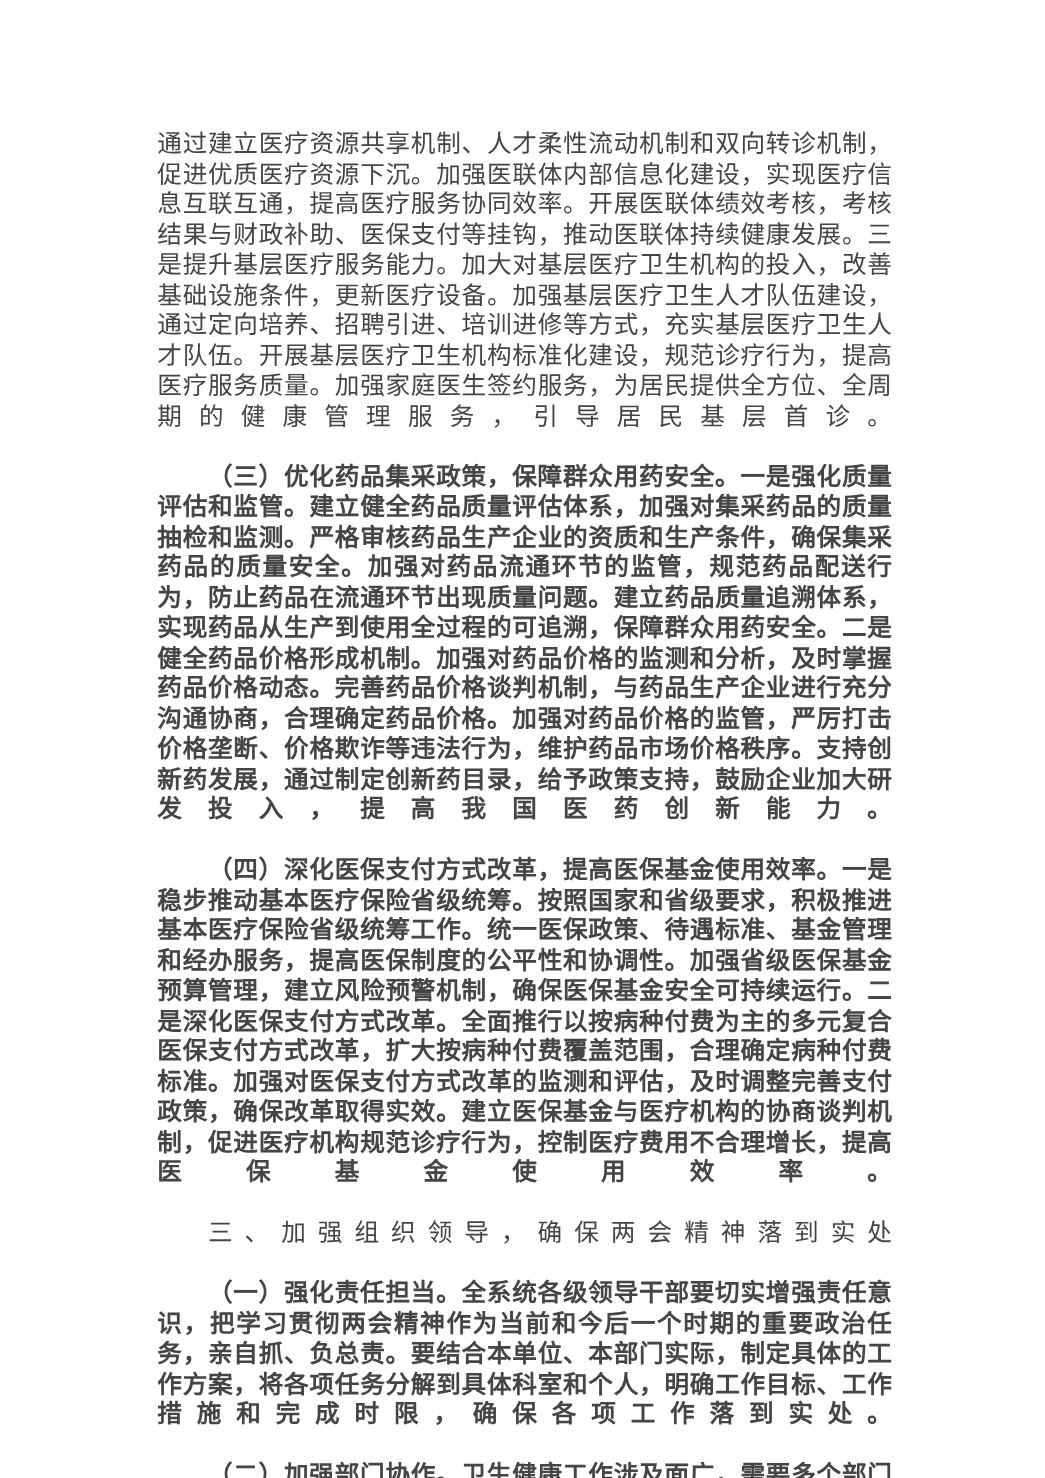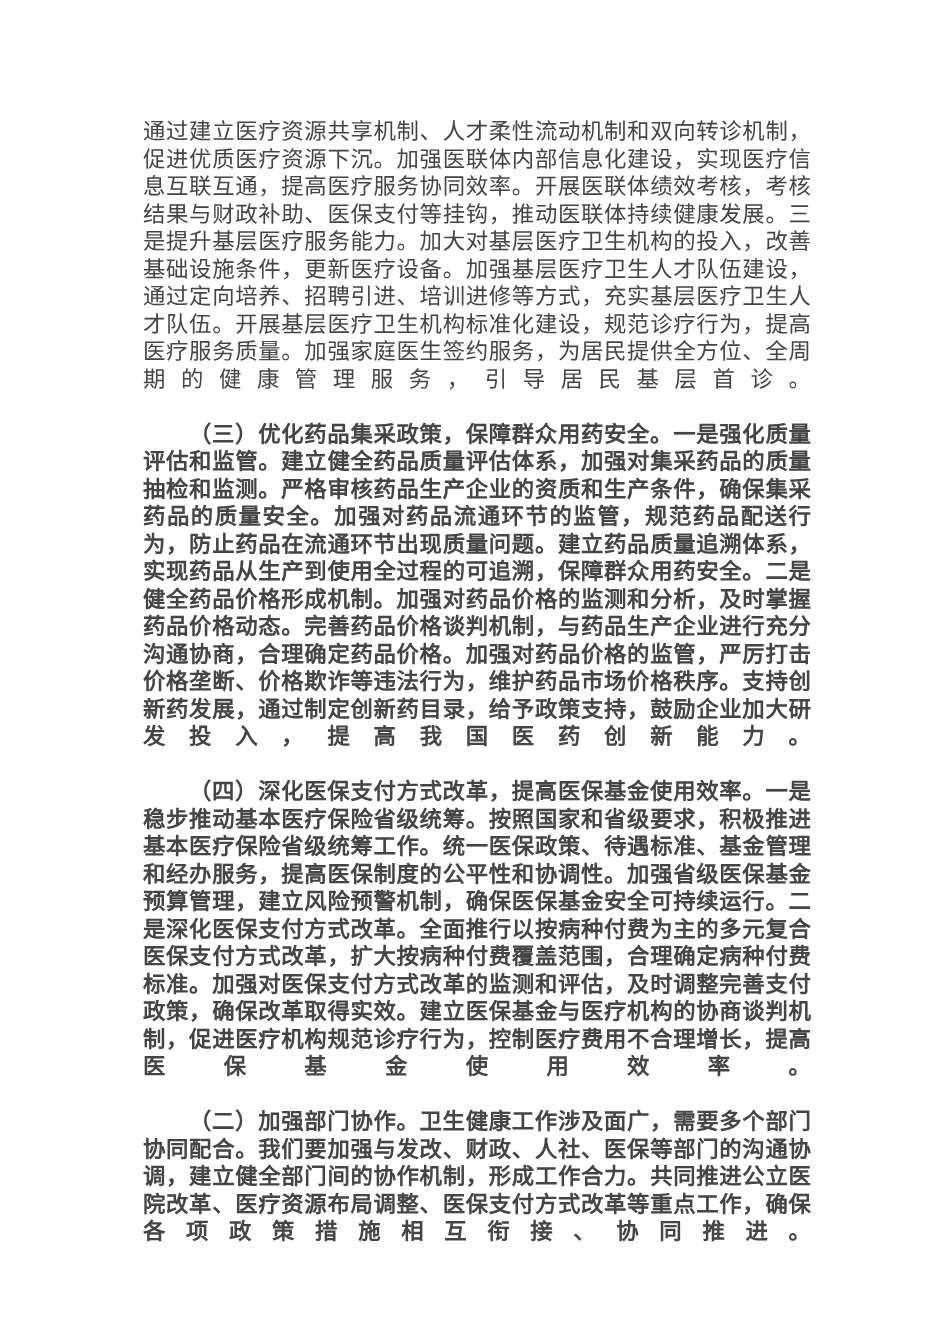--- a/index.html
+++ b/index.html
@@ -66,19 +66,21 @@
 <div id="page">
 
   <div id="doc-body">
 
     <p class="para">通过建立医疗资源共享机制、人才柔性流动机制和双向转诊机制，促进优质医疗资源下沉。加强医联体内部信息化建设，实现医疗信息互联互通，提高医疗服务协同效率。开展医联体绩效考核，考核结果与财政补助、医保支付等挂钩，推动医联体持续健康发展。三是提升基层医疗服务能力。加大对基层医疗卫生机构的投入，改善基础设施条件，更新医疗设备。加强基层医疗卫生人才队伍建设，通过定向培养、招聘引进、培训进修等方式，充实基层医疗卫生人才队伍。开展基层医疗卫生机构标准化建设，规范诊疗行为，提高医疗服务质量。加强家庭医生签约服务，为居民提供全方位、全周期的健康管理服务，引导居民基层首诊。</p>
 
     <p class="para indent">（三）优化药品集采政策，保障群众用药安全。一是强化质量评估和监管。建立健全药品质量评估体系，加强对集采药品的质量抽检和监测。严格审核药品生产企业的资质和生产条件，确保集采药品的质量安全。加强对药品流通环节的监管，规范药品配送行为，防止药品在流通环节出现质量问题。建立药品质量追溯体系，实现药品从生产到使用全过程的可追溯，保障群众用药安全。二是健全药品价格形成机制。加强对药品价格的监测和分析，及时掌握药品价格动态。完善药品价格谈判机制，与药品生产企业进行充分沟通协商，合理确定药品价格。加强对药品价格的监管，严厉打击价格垄断、价格欺诈等违法行为，维护药品市场价格秩序。支持创新药发展，通过制定创新药目录，给予政策支持，鼓励企业加大研发投入，提高我国医药创新能力。</p>
 
     <p class="para indent">（四）深化医保支付方式改革，提高医保基金使用效率。一是稳步推动基本医疗保险省级统筹。按照国家和省级要求，积极推进基本医疗保险省级统筹工作。统一医保政策、待遇标准、基金管理和经办服务，提高医保制度的公平性和协调性。加强省级医保基金预算管理，建立风险预警机制，确保医保基金安全可持续运行。二是深化医保支付方式改革。全面推行以按病种付费为主的多元复合医保支付方式改革，扩大按病种付费覆盖范围，合理确定病种付费标准。加强对医保支付方式改革的监测和评估，及时调整完善支付政策，确保改革取得实效。建立医保基金与医疗机构的协商谈判机制，促进医疗机构规范诊疗行为，控制医疗费用不合理增长，提高医保基金使用效率。</p>
 
+    <p class="para heading">三、加强组织领导，确保两会精神落到实处</p>
 
+    <p class="para indent">（一）强化责任担当。全系统各级领导干部要切实增强责任意识，把学习贯彻两会精神作为当前和今后一个时期的重要政治任务，亲自抓、负总责。要结合本单位、本部门实际，制定具体的工作方案，将各项任务分解到具体科室和个人，明确工作目标、工作措施和完成时限，确保各项工作落到实处。</p>
 
     <p class="para indent">（二）加强部门协作。卫生健康工作涉及面广，需要多个部门协同配合。我们要加强与发改、财政、人社、医保等部门的沟通协调，建立健全部门间的协作机制，形成工作合力。共同推进公立医院改革、医疗资源布局调整、医保支付方式改革等重点工作，确保各项政策措施相互衔接、协同推进。</p>
 
   </div>
 
 </div>
 
 </body></html>

